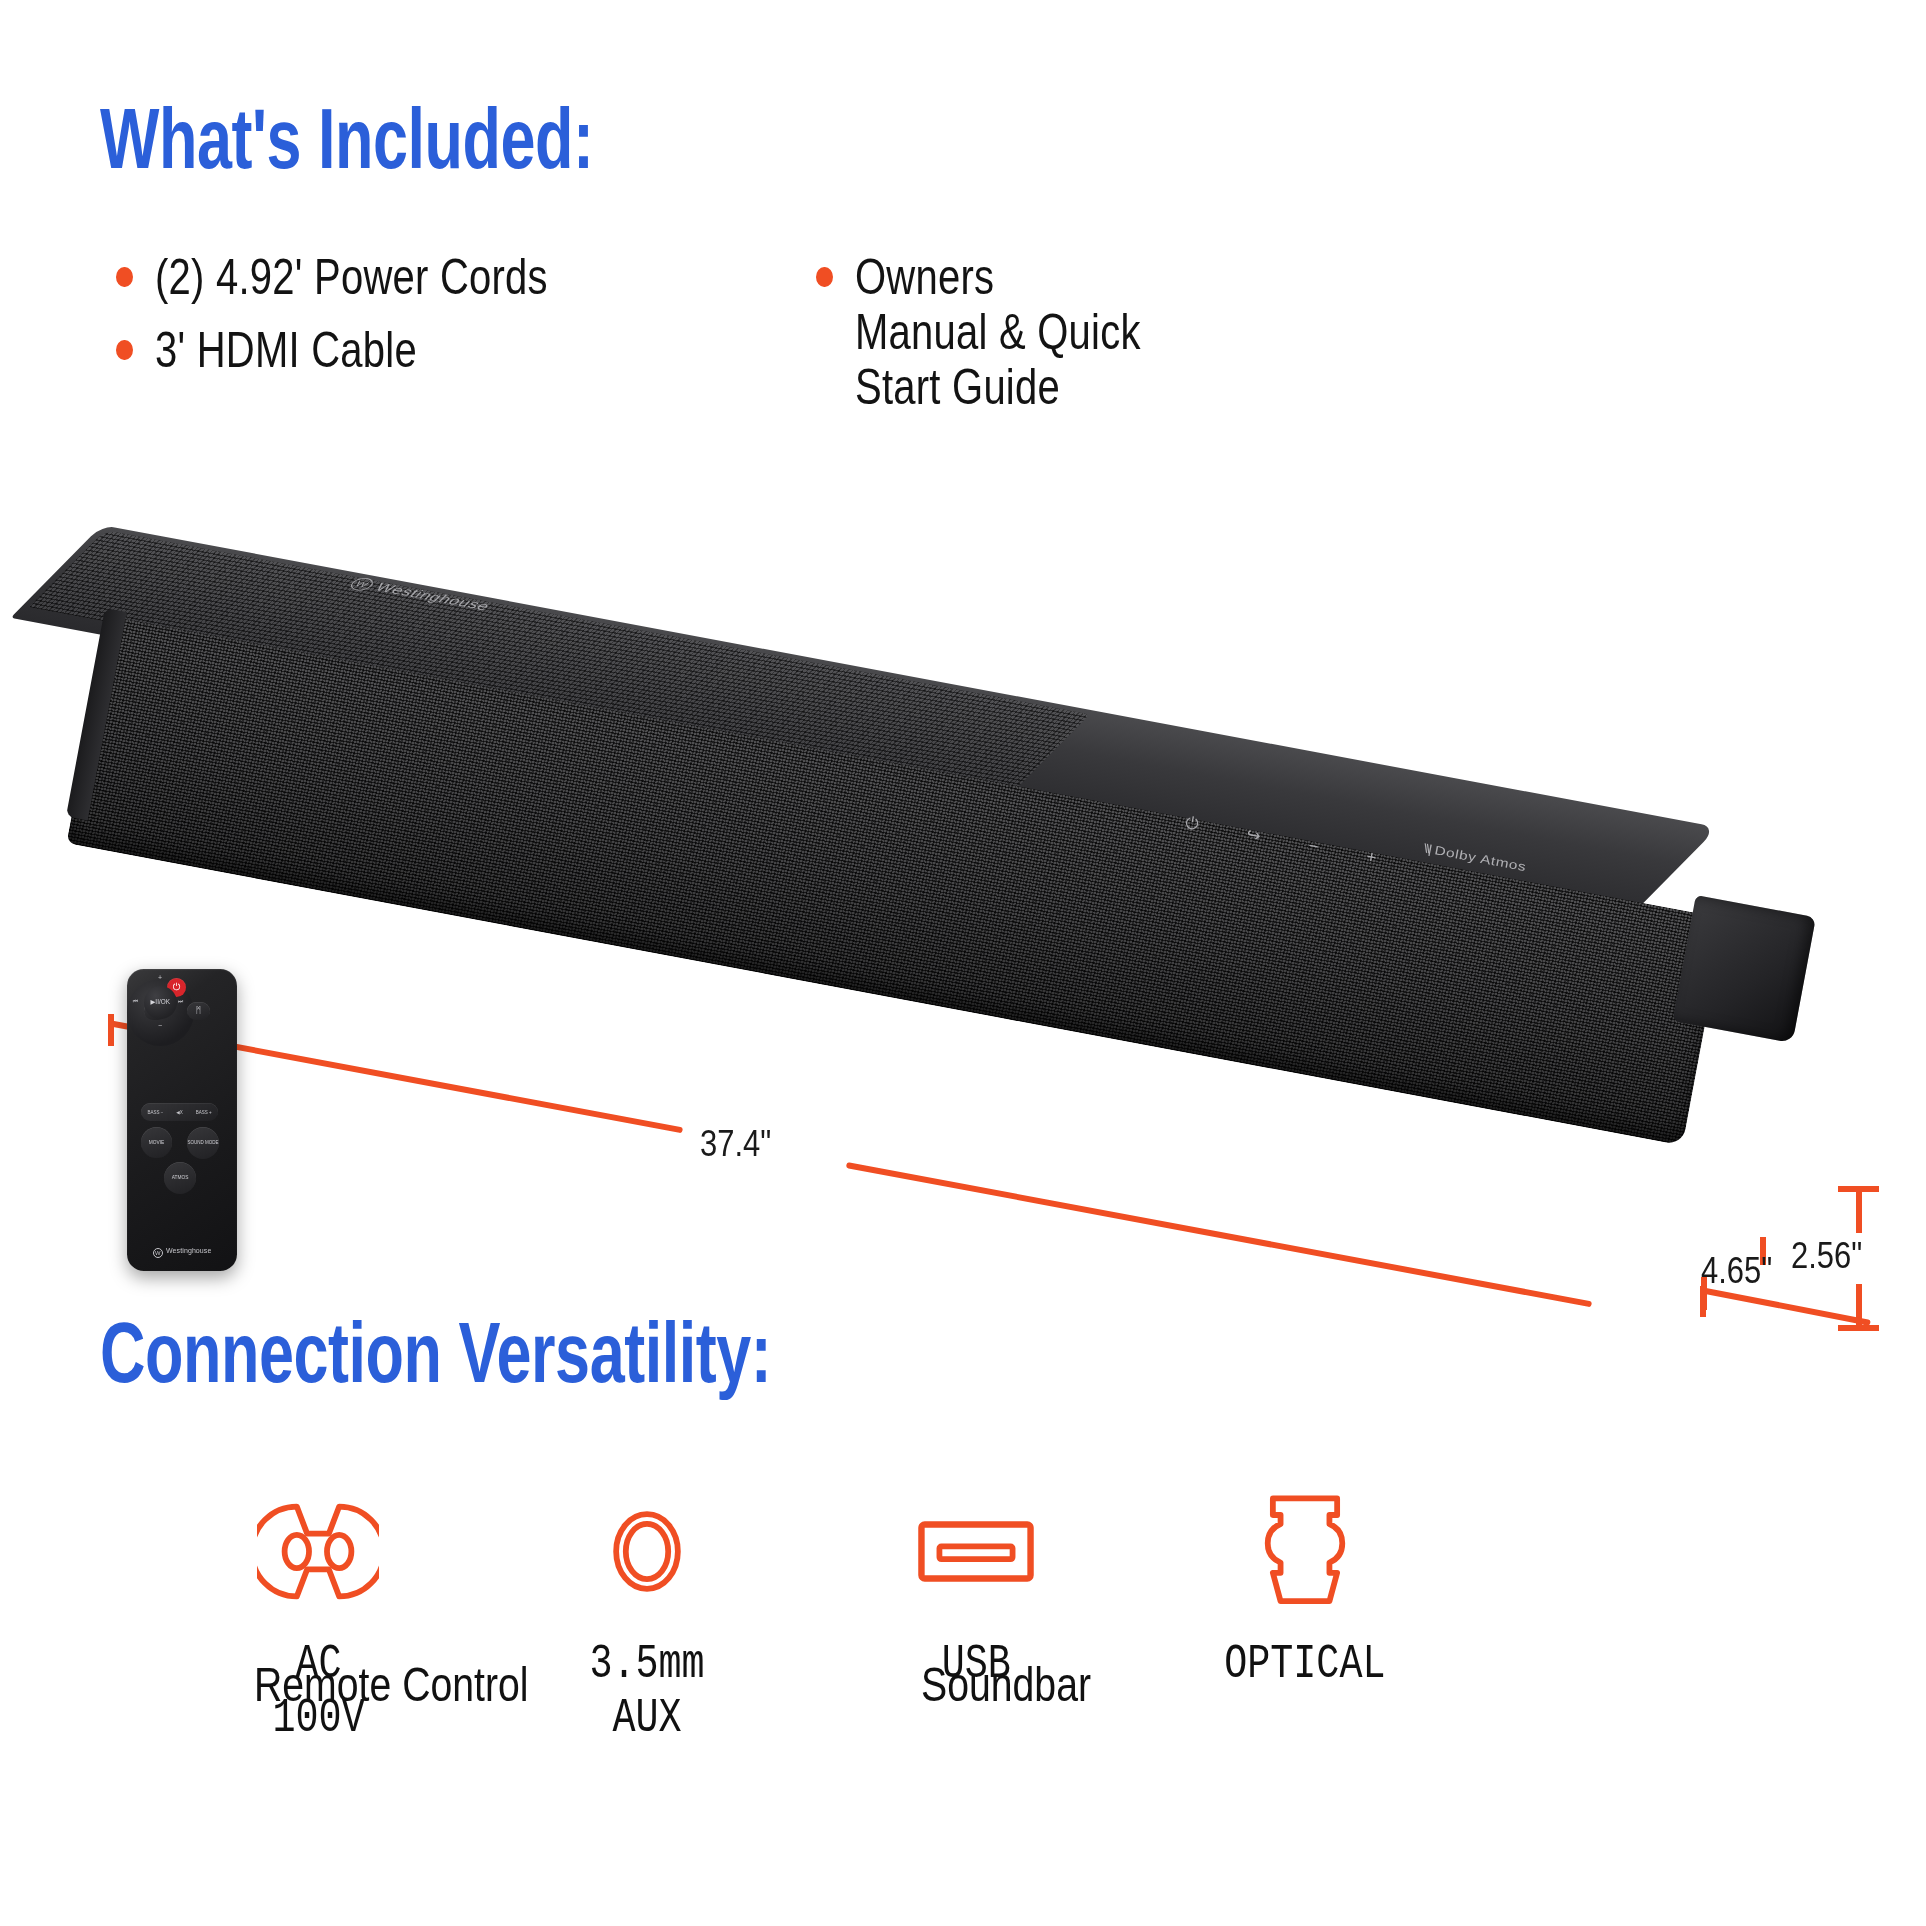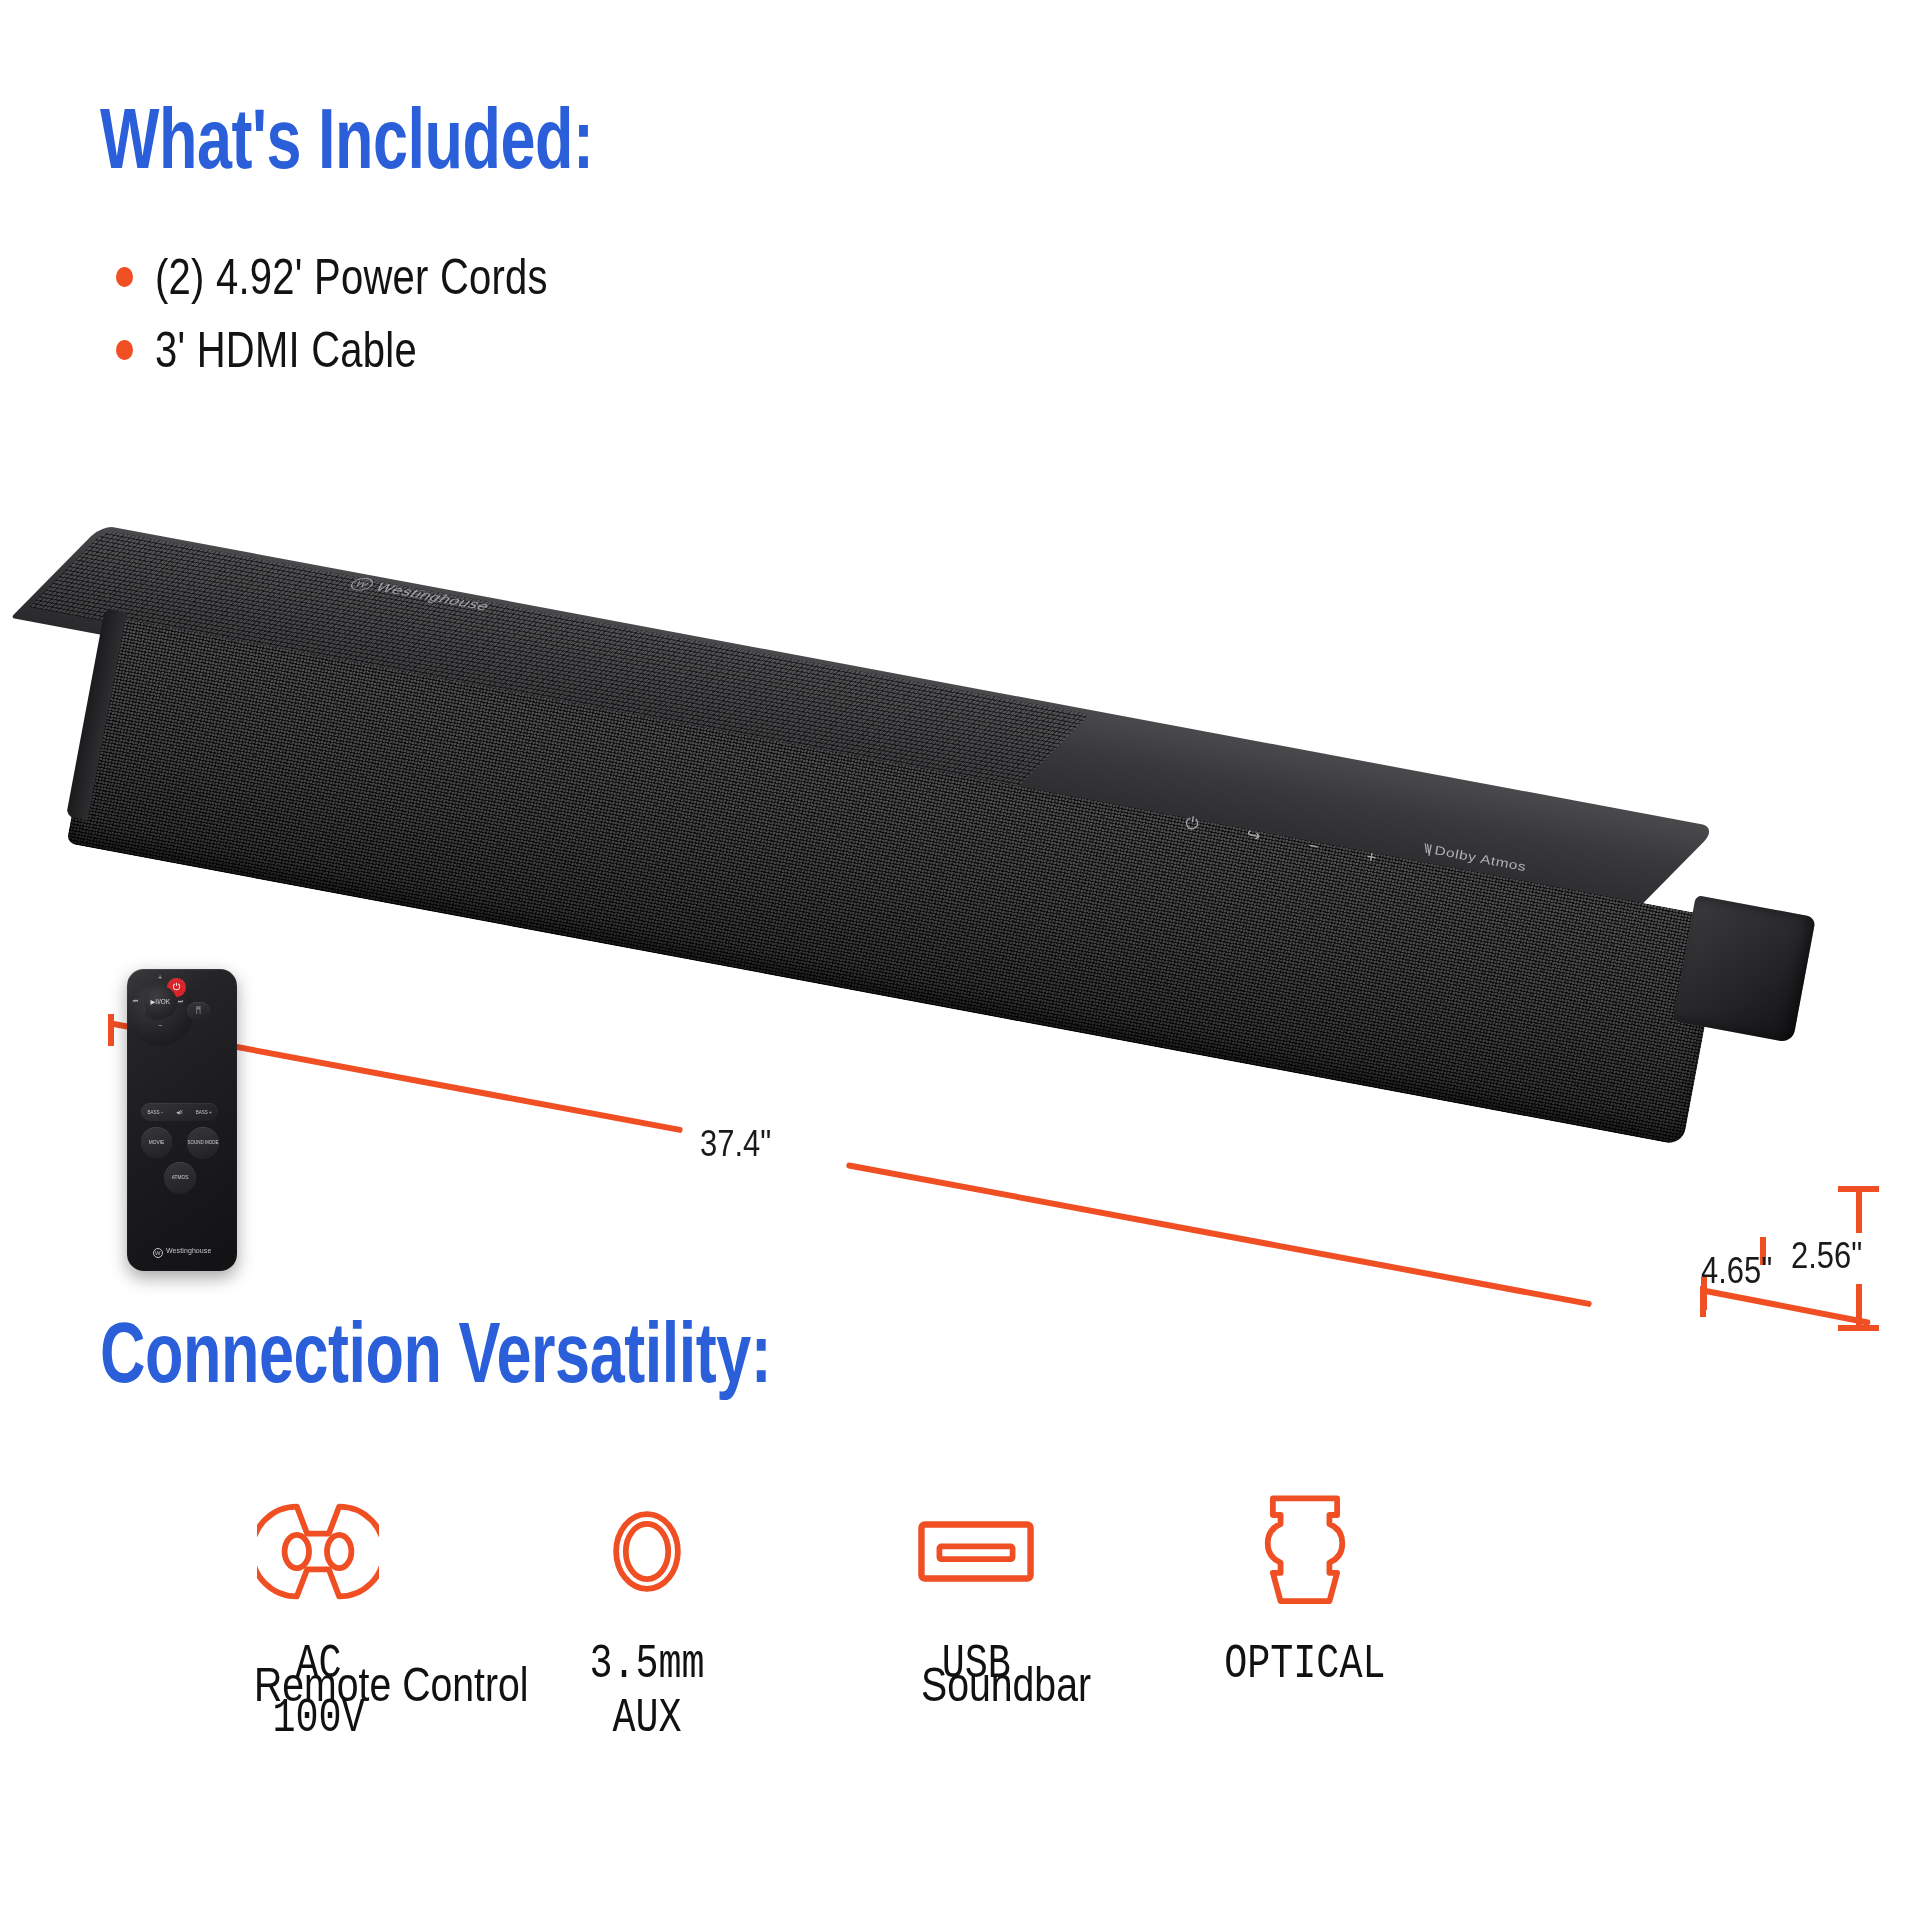--- a/index.html
+++ b/index.html
@@ -299,20 +299,28 @@
         <span class="bullet-dot"></span>
         <span class="bullet-text">(2) 4.92' Power Cords</span>
       </div>
       <div class="bullet-item">
         <span class="bullet-dot"></span>
         <span class="bullet-text">3' HDMI Cable</span>
       </div>
     </div>
 
 
+    <div class="bullet-col">
+      <div class="bullet-item">
+        <span class="bullet-dot"></span>
+        <span class="bullet-text">Owners
+Manual &amp; Quick
+Start Guide</span>
+      </div>
+    </div>
 
   </div>
 
   <div id="stage">
 
     <div id="soundbar-wrap">
       <div class="sb-piece" id="sb-top"></div>
       <div class="sb-piece" id="sb-top-mesh"></div>
       <div class="sb-piece" id="sb-front"></div>
       <div class="sb-piece" id="sb-leftcap"></div>

